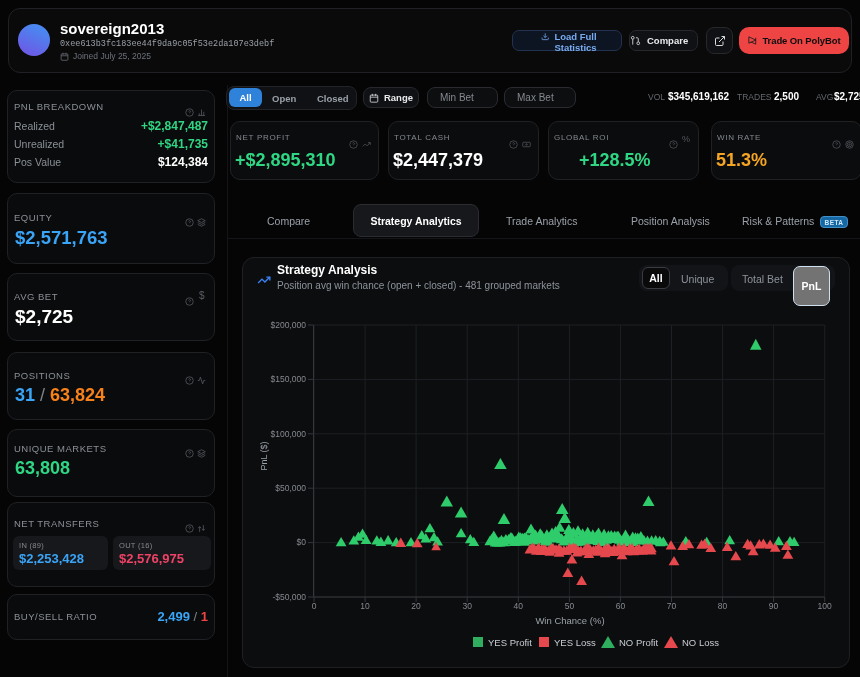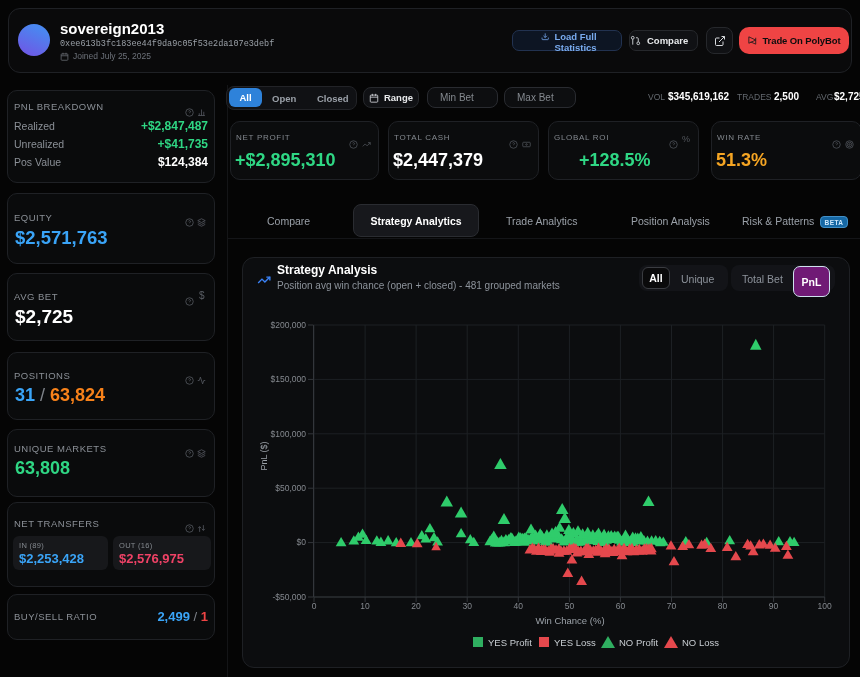--- a/index.html
+++ b/index.html
@@ -230,21 +230,21 @@
       <polyline points="16 7 22 7 22 13"></polyline>
     </svg></div>
 <div class="abs" style="left:277px;top:263px;font-size:12px;font-weight:bold;color:#fff;">Strategy Analysis</div>
 <div class="abs" style="left:277px;top:280px;font-size:10px;color:#8d939b;">Position avg win chance (open + closed) - 481 grouped markets</div>
 
 <div class="abs" style="left:639px;top:265px;width:89px;height:26px;background:#131418;border-radius:8px;"></div>
 <div class="abs" style="left:642px;top:267px;width:28px;height:22px;background:#0a0a0b;border:1px solid #3a3c41;border-radius:6px;display:flex;align-items:center;justify-content:center;font-size:10.5px;font-weight:bold;color:#fff;">All</div>
 <div class="abs" style="left:681px;top:273px;font-size:10.5px;color:#8d939b;">Unique</div>
 <div class="abs" style="left:731px;top:265px;width:104px;height:26px;background:#131418;border-radius:8px;"></div>
 <div class="abs" style="left:742px;top:273px;font-size:10.5px;color:#8d939b;">Total Bet</div>
-<div class="abs" style="left:793px;top:266px;width:37px;height:31px;background:#701a75;border:1.5px solid #cfe0ee;border-radius:7px;display:flex;align-items:center;justify-content:center;font-size:10.5px;font-weight:bold;color:#fff;">PnL</div>
+<div class="abs" style="left:793px;top:266px;width:37px;height:40px;background:#737373;border:1.5px solid #cfe0ee;border-radius:7px;display:flex;align-items:center;justify-content:center;font-size:10.5px;font-weight:bold;color:#fff;">PnL</div>
 
 <svg class="abs" style="left:0px;top:0px;" width="860" height="677" viewBox="0 0 860 677">
 <g>
 <line x1="314.0" y1="325" x2="314.0" y2="597" stroke="#1d2024" stroke-width="1"></line>
 <line x1="365.1" y1="325" x2="365.1" y2="597" stroke="#1d2024" stroke-width="1"></line>
 <line x1="416.1" y1="325" x2="416.1" y2="597" stroke="#1d2024" stroke-width="1"></line>
 <line x1="467.2" y1="325" x2="467.2" y2="597" stroke="#1d2024" stroke-width="1"></line>
 <line x1="518.3" y1="325" x2="518.3" y2="597" stroke="#1d2024" stroke-width="1"></line>
 <line x1="569.4" y1="325" x2="569.4" y2="597" stroke="#1d2024" stroke-width="1"></line>
 <line x1="620.4" y1="325" x2="620.4" y2="597" stroke="#1d2024" stroke-width="1"></line>

